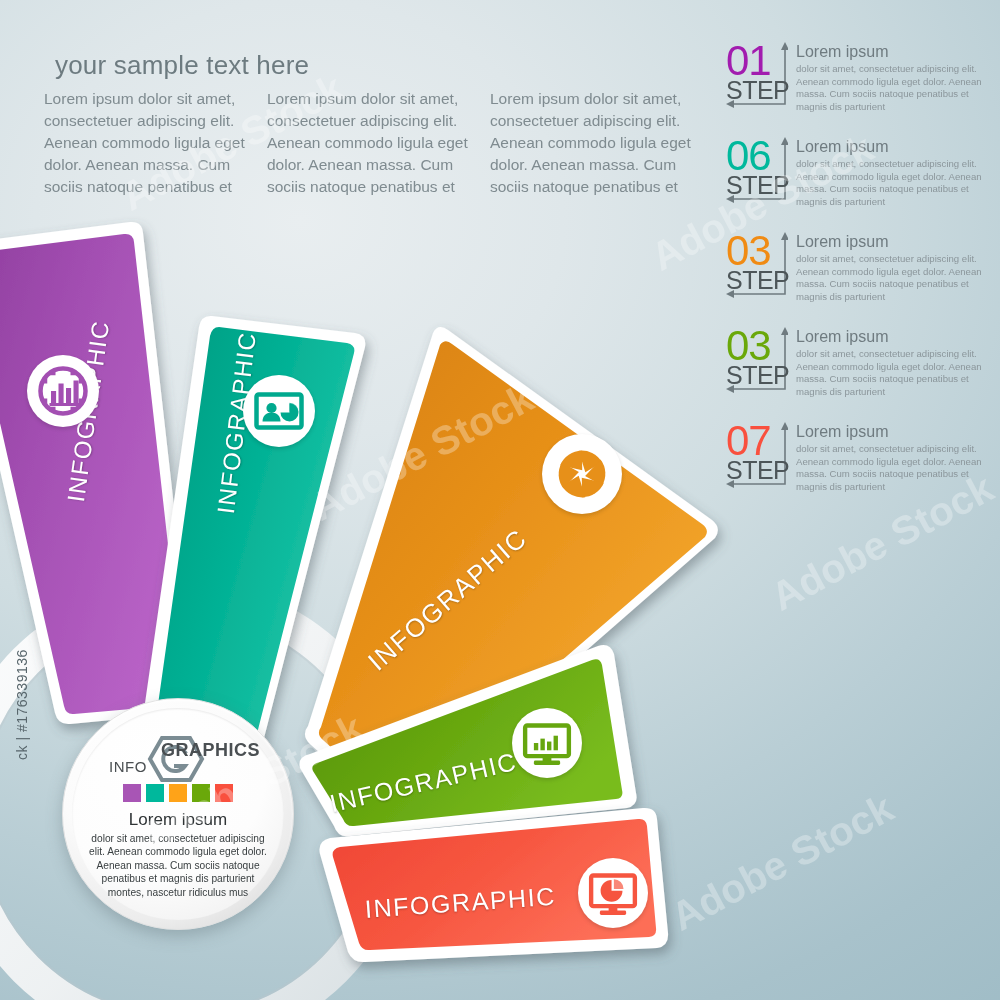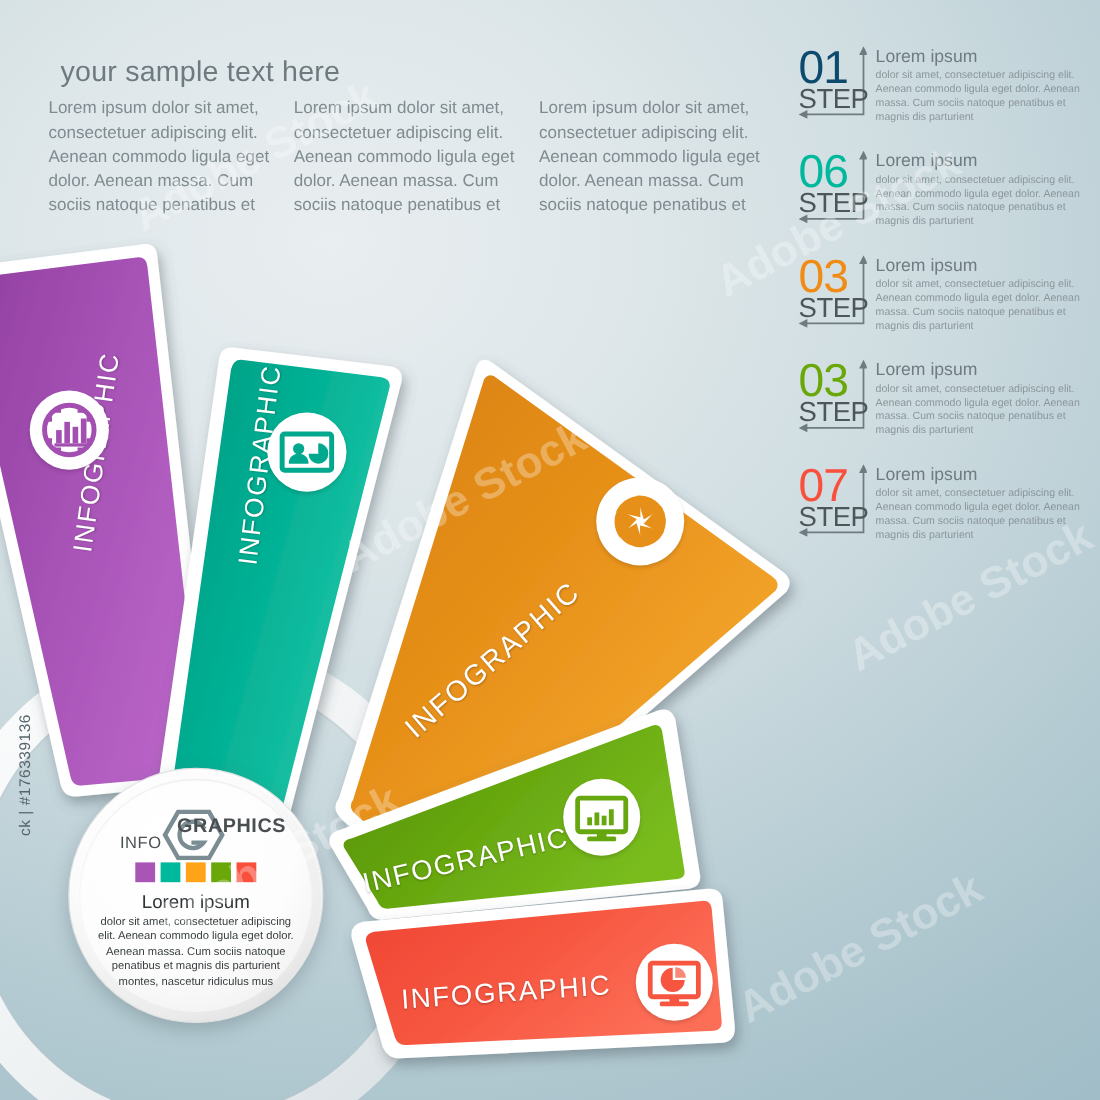--- a/index.html
+++ b/index.html
@@ -269,21 +269,21 @@
 
   <div class="steps">
 
     <div class="step">
       <div class="step-left">
         <svg class="brk" viewBox="0 0 62 66">
           <path d="M59 6 L59 62 L6 62" fill="none" stroke="#6f7b80" stroke-width="1.6"></path>
           <path d="M59 0 l4 8 l-8 0 Z" fill="#6f7b80"></path>
           <path d="M0 62 l8 -4 l0 8 Z" fill="#6f7b80"></path>
         </svg>
-        <div class="step-num" style="color:#0c4a6e">01</div>
+        <div class="step-num" style="color:#a21caf">01</div>
         <div class="step-word">STEP</div>
       </div>
       <div class="step-body">
         <div class="step-h">Lorem ipsum</div>
         <div class="step-p">dolor sit amet, consectetuer adipiscing elit. Aenean commodo ligula eget dolor. Aenean massa. Cum sociis natoque penatibus et magnis dis parturient</div>
       </div>
     </div>
 
     <div class="step">
       <div class="step-left">

